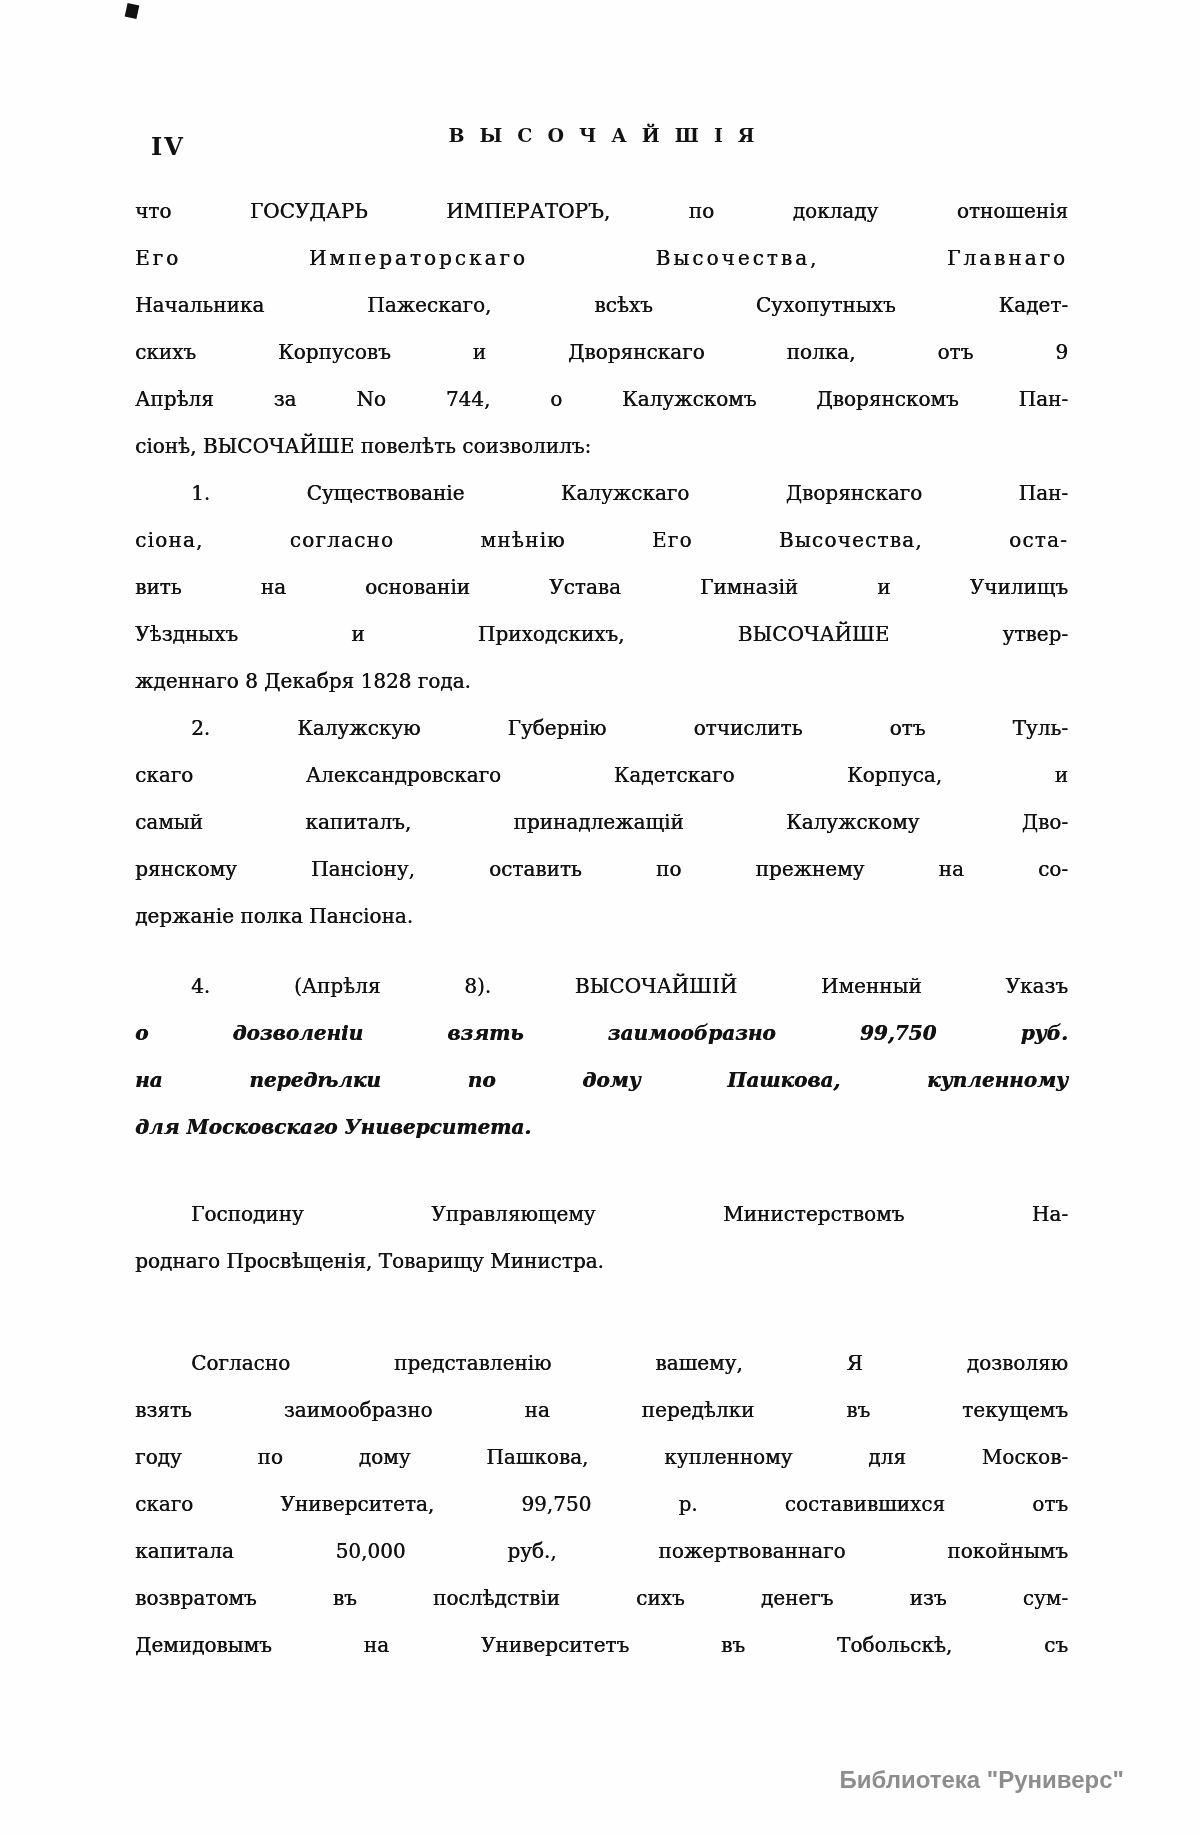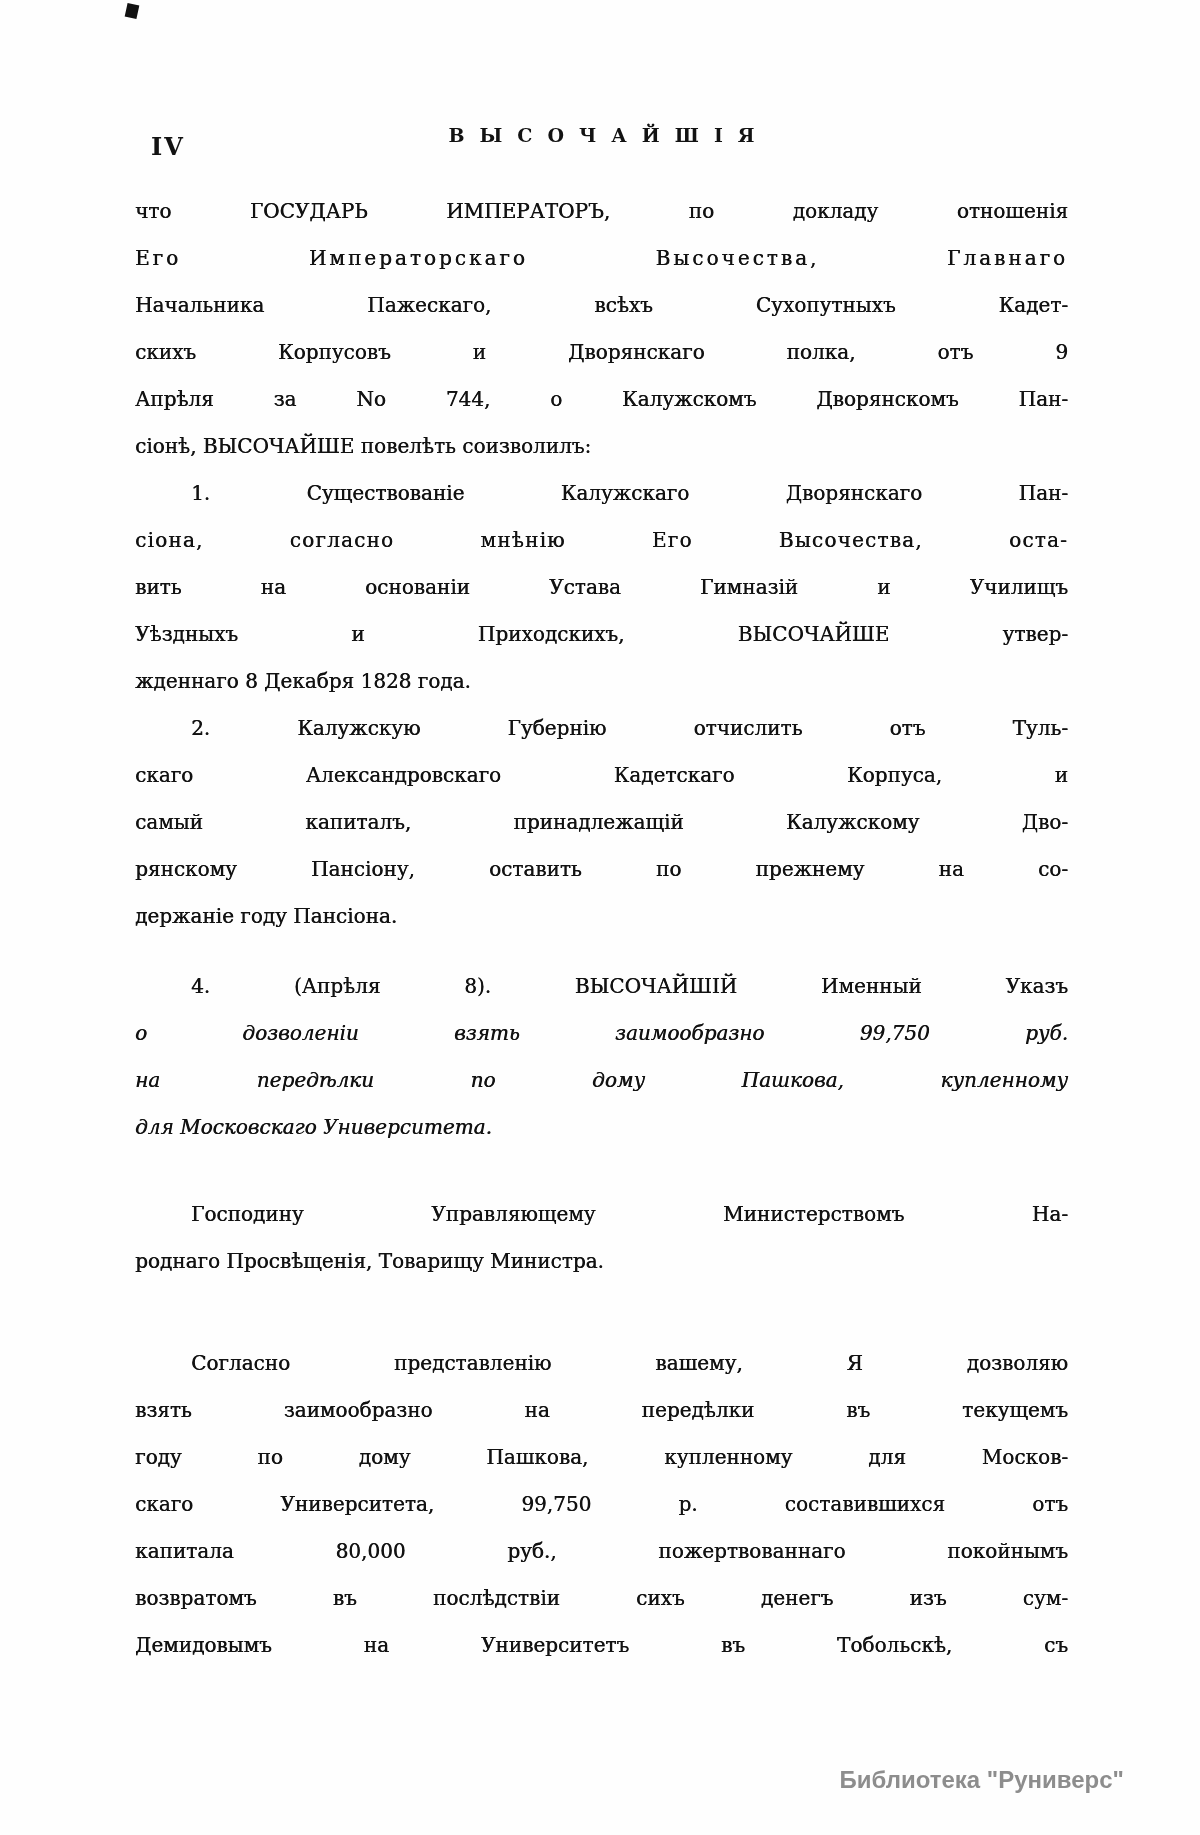--- a/index.html
+++ b/index.html
@@ -38,21 +38,21 @@
     font-size: 20px; line-height: 47px;
     text-shadow: 0.4px 0 0 currentColor;
   }
   .line { height: 47px; overflow: visible; }
   .j { text-align: justify; text-align-last: justify; white-space: nowrap; }
   .last { text-align: left; white-space: nowrap; }
   .indent { text-indent: 56px; }
   .ls { letter-spacing: 3px; }
   .ls1 { letter-spacing: 1.2px; }
   .item4 { margin-top: 23px; }
-  .item4 .it { font-style: italic; }
+  .item4 .it { font-style: italic; font-weight: bold; }
   .address { margin-top: 40px; }
   .bodypara { margin-top: 55px; }
   .watermark {
     position: absolute; top: 1766px; right: 76px;
     font-family: "Liberation Sans", "DejaVu Sans", sans-serif;
     font-size: 24px; font-weight: bold;
     color: #8d8d8d;
   }
 </style>
 </head>
@@ -84,41 +84,41 @@
       <div class="line j">вить на основаніи Устава Гимназій и Училищъ</div>
       <div class="line j">Уѣздныхъ и Приходскихъ, ВЫСОЧАЙШЕ утвер-</div>
       <div class="line last">жденнаго 8 Декабря 1828 года.</div>
     </section>
 
     <section>
       <div class="line j indent">2. Калужскую Губернію отчислить отъ Туль-</div>
       <div class="line j">скаго Александровскаго Кадетскаго Корпуса, и</div>
       <div class="line j">самый капиталъ, принадлежащій Калужскому Дво-</div>
       <div class="line j">рянскому Пансіону, оставить по прежнему на со-</div>
-      <div class="line last">держаніе году Пансіона.</div>
+      <div class="line last">держаніе полка Пансіона.</div>
     </section>
 
     <section class="item4">
       <div class="line j indent">4. (Апрѣля 8). ВЫСОЧАЙШІЙ Именный Указъ</div>
       <div class="line j it">о дозволеніи взять заимообразно 99,750 руб.</div>
       <div class="line j it">на передѣлки по дому Пашкова, купленному</div>
       <div class="line last it">для Московскаго Университета.</div>
     </section>
 
     <section class="address">
       <div class="line j indent">Господину Управляющему Министерствомъ На-</div>
       <div class="line last">роднаго Просвѣщенія, Товарищу Министра.</div>
     </section>
 
     <section class="bodypara">
       <div class="line j indent">Согласно представленію вашему, Я дозволяю</div>
       <div class="line j">взять заимообразно на передѣлки въ текущемъ</div>
       <div class="line j">году по дому Пашкова, купленному для Москов-</div>
       <div class="line j">скаго Университета, 99,750 р. составившихся отъ</div>
-      <div class="line j">капитала 80,000 руб., пожертвованнаго покойнымъ</div>
+      <div class="line j">капитала 50,000 руб., пожертвованнаго покойнымъ</div>
       <div class="line j">возвратомъ въ послѣдствіи сихъ денегъ изъ сум-</div>
       <div class="line j">Демидовымъ на Университетъ въ Тобольскѣ, съ</div>
     </section>
 
   </main>
 
   <div class="watermark">Библиотека "Руниверс"</div>
 
 </div>
 

